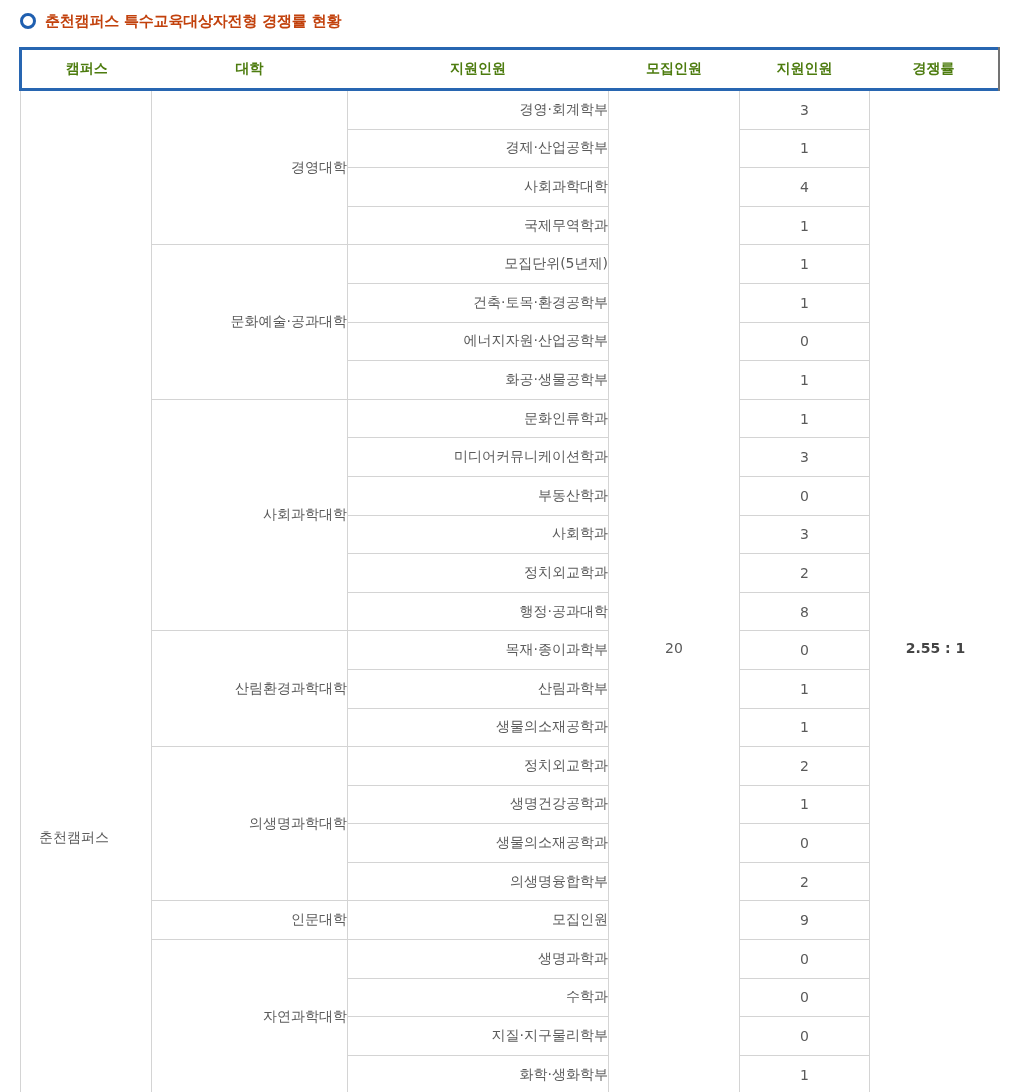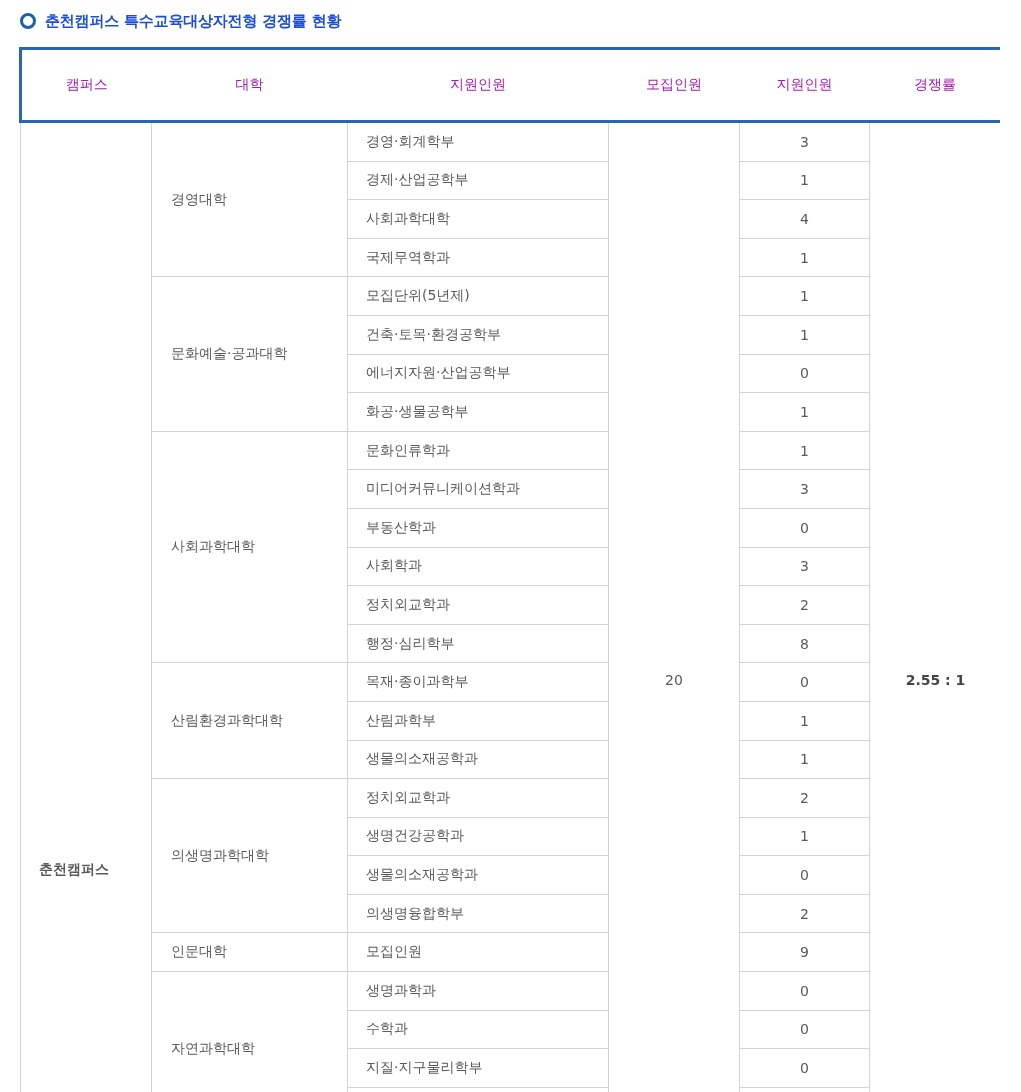--- a/index.html
+++ b/index.html
@@ -11,45 +11,45 @@
     .title-row {
       position: absolute; left: 20px; top: 8px; height: 26px;
       display: flex; align-items: center;
     }
     .bullet {
       width: 10px; height: 10px; border-radius: 50%;
       border: 3px solid #1f5fb0; background: #ffffff; box-sizing: content-box;
       margin-right: 9px;
     }
     .title-text {
-      font-size: 15px; font-weight: bold; color: #1d4ed8; letter-spacing: -0.2px;
+      font-size: 15px; font-weight: bold; color: #c2410c; letter-spacing: -0.2px;
     }
     .table-wrap {
       position: absolute; left: 19px; top: 47px; width: 981px;
       height: 1045px; overflow: hidden;
     }
     table {
       border-collapse: collapse; width: 981px; table-layout: fixed;
       font-size: 14px;
     }
     thead th {
-      height: 38px; color: #a21caf; font-weight: normal; font-size: 14px;
+      height: 38px; color: #4d7c0f; font-weight: bold; font-size: 14px;
       border-top: 3px solid #2866b1; border-bottom: 3px solid #2866b1;
-      padding: 16px; text-align: center;
+      padding: 0; text-align: center;
     }
     thead th:first-child { border-left: 3px solid #2866b1; }
-    thead th:last-child { border-right: 2px solid #737373; }
+    thead th:last-child { border-right: 8px solid #737373; }
     tbody td {
       border: 1px solid #d4d4d4; height: 37.6px; padding: 0;
       color: #5a5a5a; vertical-align: middle;
     }
     td.campus { text-align: left; padding-left: 18px; vertical-align: top; }
-    td.campus span { display: inline-block; margin-top: 738px; font-weight: bold; }
-    td.college { text-align: left; padding-left: 19px; }
-    td.unit { text-align: left; padding-left: 18px; }
+    td.campus span { display: inline-block; margin-top: 738px; }
+    td.college { text-align: right; padding-left: 19px; }
+    td.unit { text-align: right; padding-left: 18px; }
     td.num { text-align: center; }
     td.ratio { text-align: center; font-weight: bold; color: #444444; }
     td.quota { text-align: center; }
   </style>
 </head>
 <body>
 
 <div class="title-row">
   <span class="bullet"></span>
   <span class="title-text">춘천캠퍼스 특수교육대상자전형 경쟁률 현황</span>
@@ -128,21 +128,21 @@
         </tr>
         <tr>
           <td class="unit">사회학과</td>
           <td class="num">3</td>
         </tr>
         <tr>
           <td class="unit">정치외교학과</td>
           <td class="num">2</td>
         </tr>
         <tr>
-          <td class="unit">행정·심리학부</td>
+          <td class="unit">행정·공과대학</td>
           <td class="num">8</td>
         </tr>
         <tr>
           <td class="college" rowspan="3">산림환경과학대학</td>
           <td class="unit">목재·종이과학부</td>
           <td class="num">0</td>
         </tr>
         <tr>
           <td class="unit">산림과학부</td>
           <td class="num">1</td>

